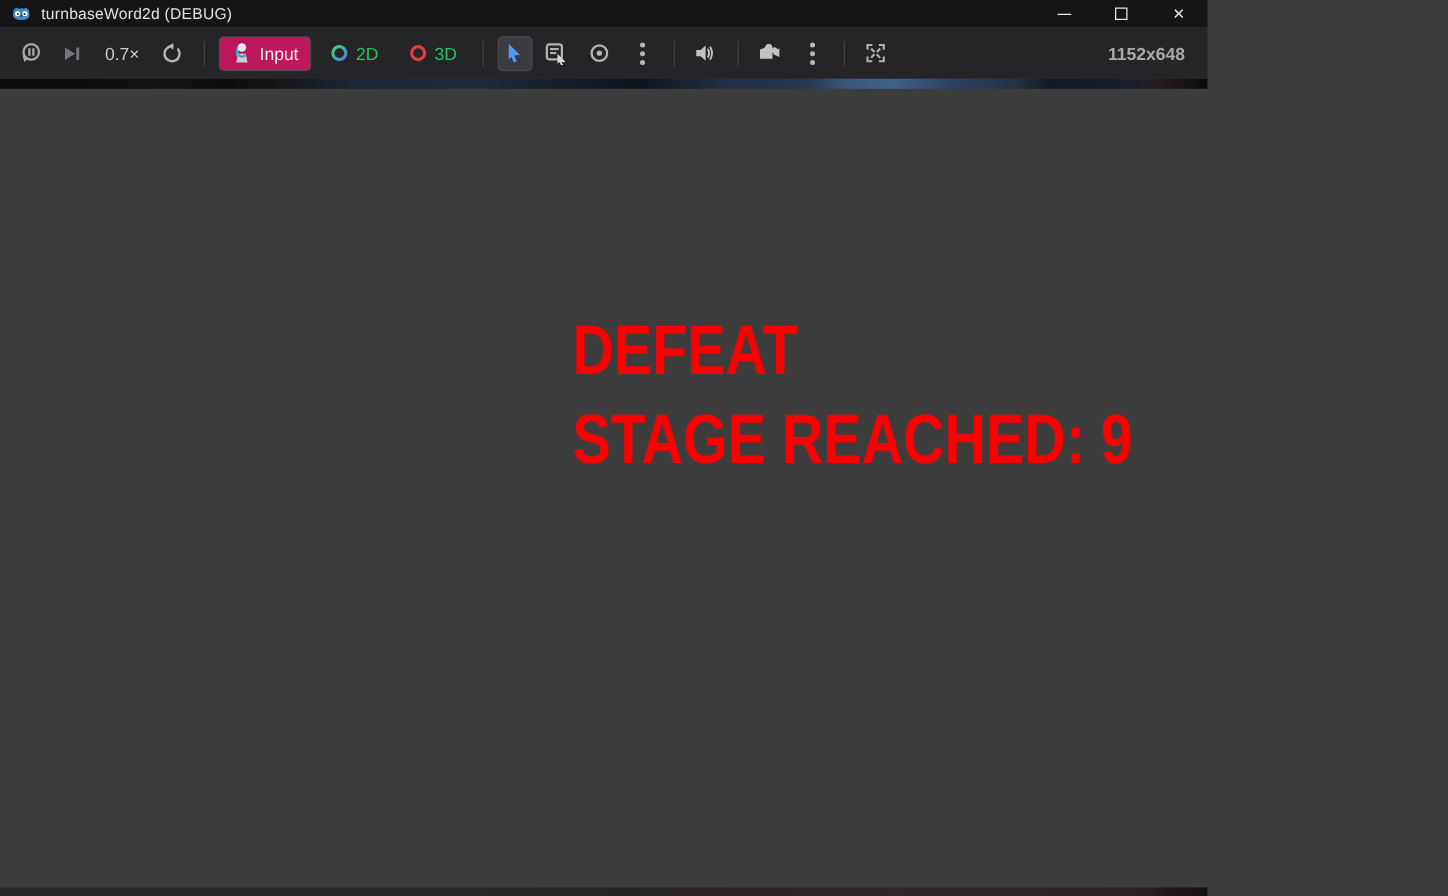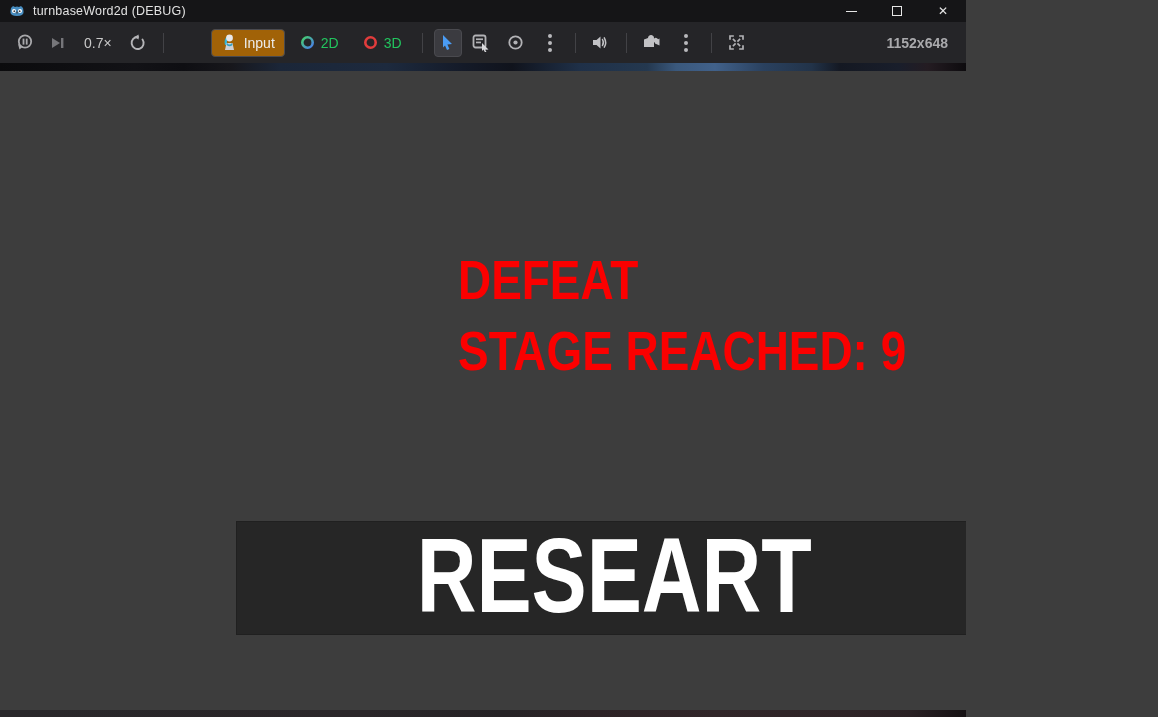--- a/index.html
+++ b/index.html
@@ -21,21 +21,21 @@
 
   
   .toolbar { height:41px; background:#252528; display:flex; align-items:center;
              flex:0 0 auto; padding:0 10px; gap:6px; }
   .tb-icon { width:28px; height:28px; display:flex; align-items:center; justify-content:center;
              border-radius:4px; flex:0 0 auto; }
   .tb-sep { width:1px; height:20px; background:#424246; margin:0 5px; flex:0 0 auto; }
   .tb-label { color:#c9c9c9; font-size:14px; padding:0 6px; }
   .tb-btn { display:flex; align-items:center; gap:6px; height:28px; padding:0 9px;
             border-radius:4px; color:#22c55e; font-size:14px; }
-  .tb-btn.active { background:#a16207; border:1px solid #4a4a4f; color:#ececec;margin-left:36px; }
+  .tb-btn.active { background:#be185d; border:1px solid #4a4a4f; color:#ececec; }
   .tb-icon.active { background:#3b3b40; border:1px solid #4a4a4f; }
   .kebab { display:flex; flex-direction:column; gap:3px; align-items:center; }
   .kebab i { width:4px; height:4px; border-radius:50%; background:#b9b9bc; display:block; }
   .toolbar-spacer { flex:1; }
   .resolution { color:#a9a9ac; font-size:14px; margin-right:8px;font-weight:bold; }
 
   
   .viewport { flex:1; display:flex; flex-direction:column; position:relative;gap:12px; }
   .strip-top { height:8px; flex:0 0 auto;
     background:linear-gradient(90deg,#0b0b0d 0%,#121216 14%,#0e0e12 19%,#17171c 24%,
@@ -231,21 +231,18 @@
 
   <div class="viewport">
     <div class="strip-top"></div>
 
     <div class="game-main">
       <div class="defeat-block">
         <div class="defeat-line">DEFEAT</div>
         <div class="defeat-line">STAGE REACHED: 9</div>
       </div>
 
-      <div class="restart-btn">
-        <span class="restart-label">RESEART</span>
-      </div>
     </div>
 
     <div class="strip-bottom"></div>
   </div>
 
 </div>
 
 </body></html>

